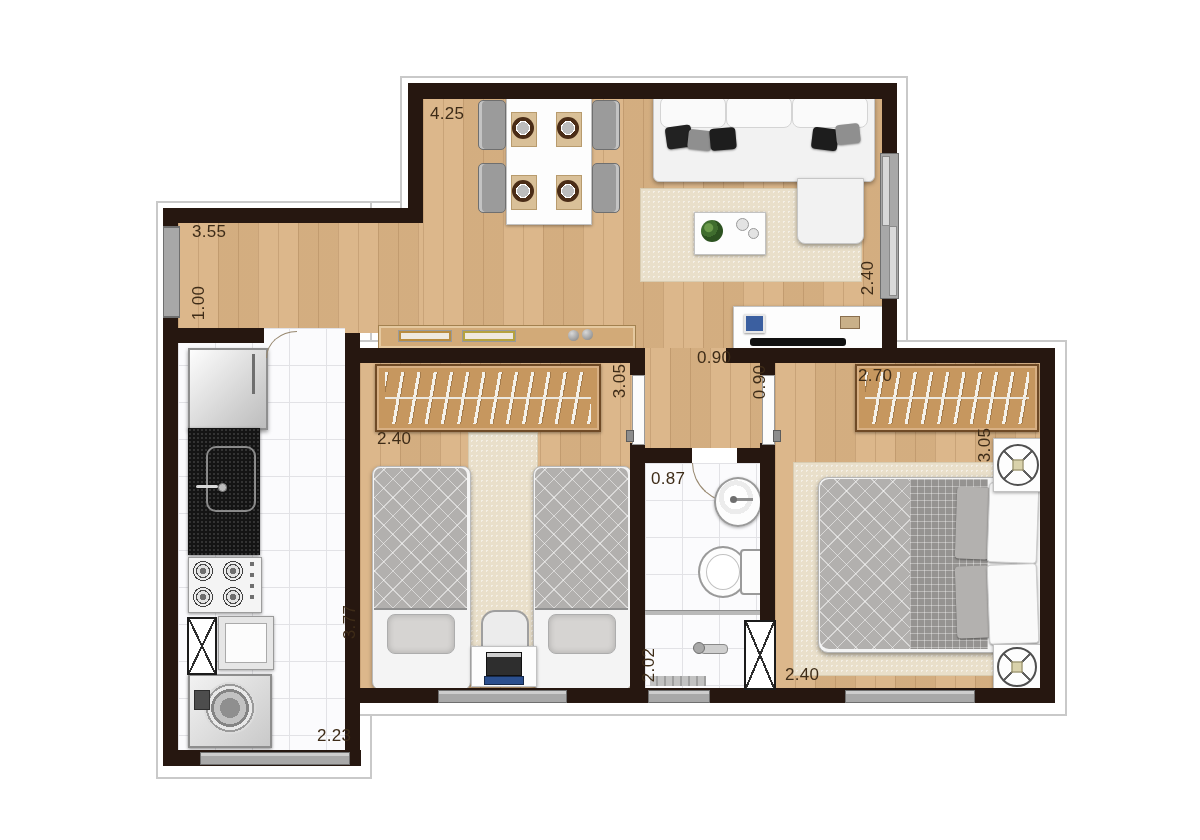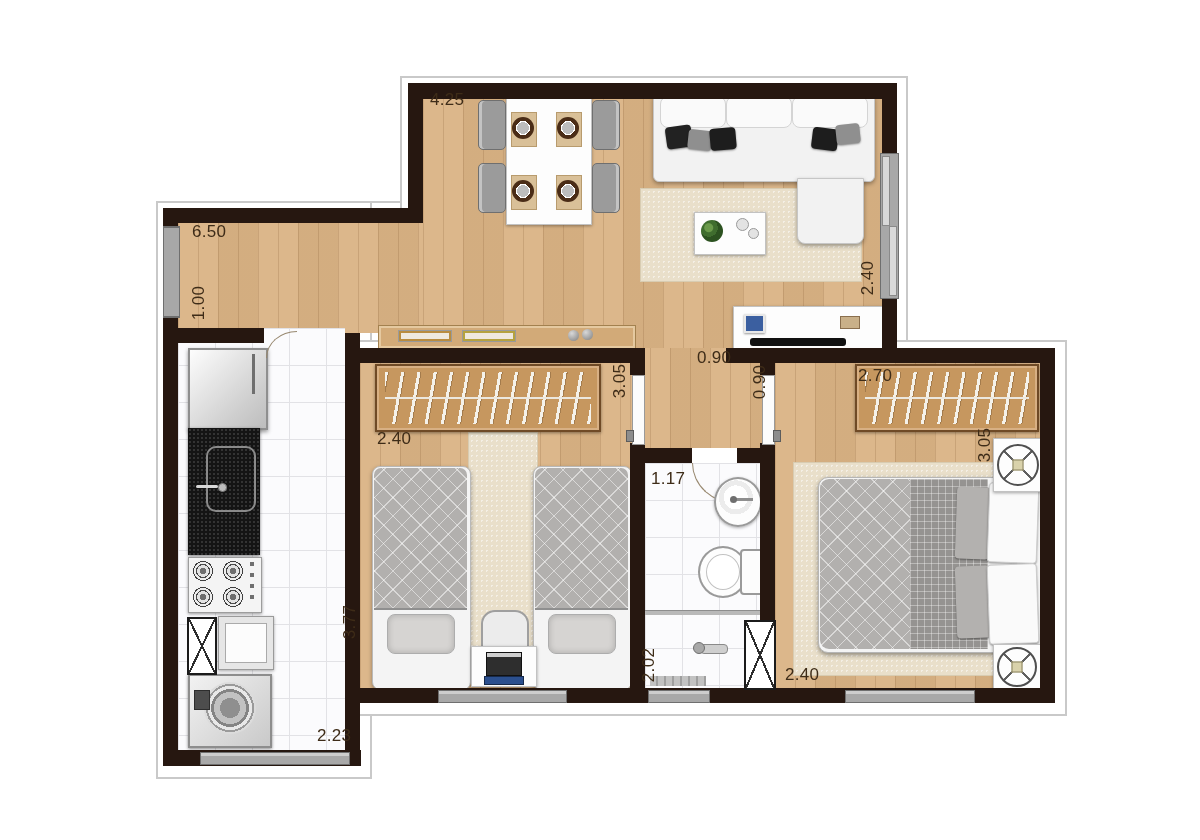--- a/index.html
+++ b/index.html
@@ -219,29 +219,29 @@
   <div class="window-h" style="left:200px;top:752px;width:148px;height:11px"></div>
   <div class="window-h" style="left:438px;top:690px;width:127px;height:11px"></div>
   <div class="window-h" style="left:648px;top:690px;width:60px;height:11px"></div>
   <div class="window-h" style="left:845px;top:690px;width:128px;height:11px"></div>
   <div class="doorleaf" style="left:632px;top:375px;width:11px;height:68px"></div>
   <div class="handle" style="left:626px;top:430px;width:6px;height:10px"></div>
   <div class="doorleaf" style="left:762px;top:375px;width:11px;height:68px"></div>
   <div class="handle" style="left:773px;top:430px;width:6px;height:10px"></div>
   <div class="arc" style="left:266px;top:331px;width:30px;height:26px;z-index:6;transform:scaleY(-1)"></div>
 
-  <div class="label" style="left:430px;top:90px">4.25</div>
-  <div class="label" style="left:192px;top:222px">6.50</div>
+  <div class="label" style="left:430px;top:104px">4.25</div>
+  <div class="label" style="left:192px;top:222px">3.55</div>
   <div class="label v" style="left:199px;top:303px">1.00</div>
   <div class="label v" style="left:868px;top:278px">2.40</div>
   <div class="label" style="left:697px;top:348px">0.90</div>
   <div class="label v" style="left:760px;top:382px">0.90</div>
   <div class="label" style="left:858px;top:366px">2.70</div>
   <div class="label v" style="left:620px;top:381px">3.05</div>
   <div class="label" style="left:377px;top:429px">2.40</div>
   <div class="label v" style="left:985px;top:445px">3.05</div>
-  <div class="label" style="left:651px;top:469px">1.17</div>
+  <div class="label" style="left:651px;top:469px">0.87</div>
   <div class="label v" style="left:350px;top:622px">3.77</div>
   <div class="label v" style="left:649px;top:665px">2.02</div>
   <div class="label" style="left:785px;top:665px">2.40</div>
   <div class="label" style="left:317px;top:726px">2.23</div>
 
 </div>
 
 </body></html>

